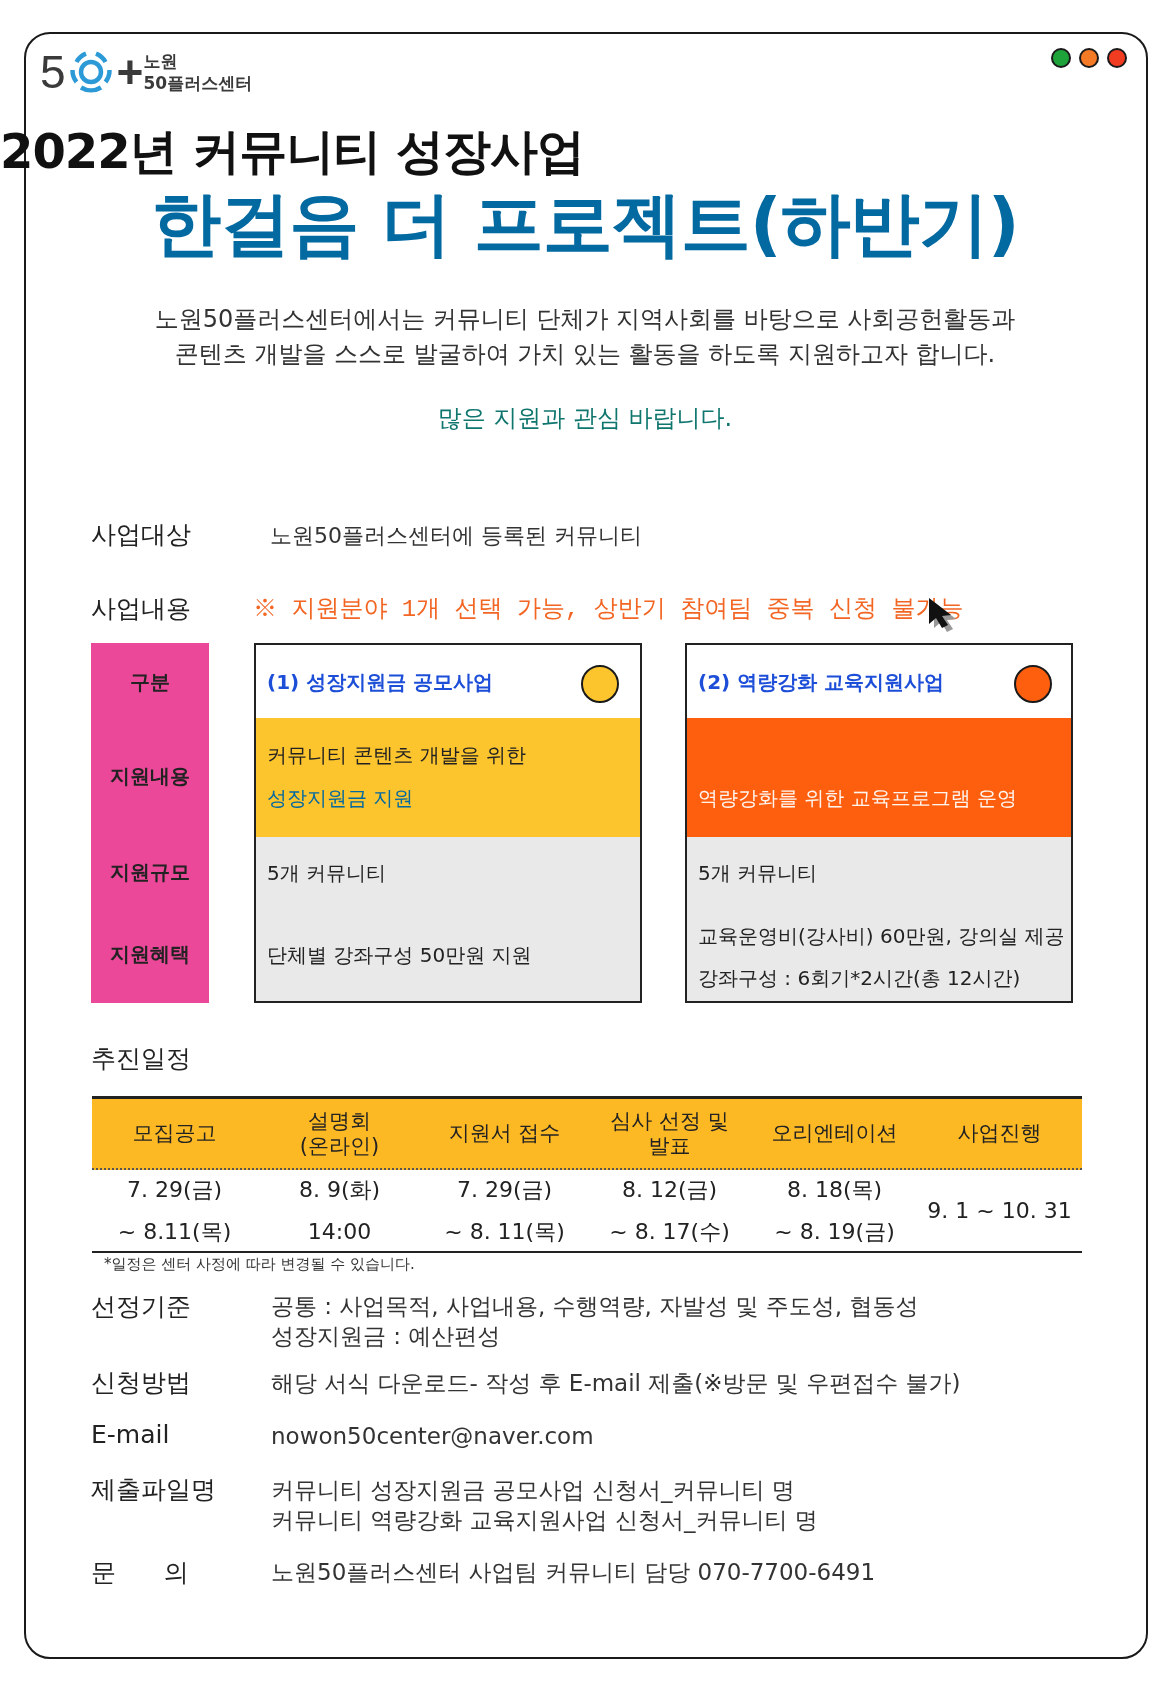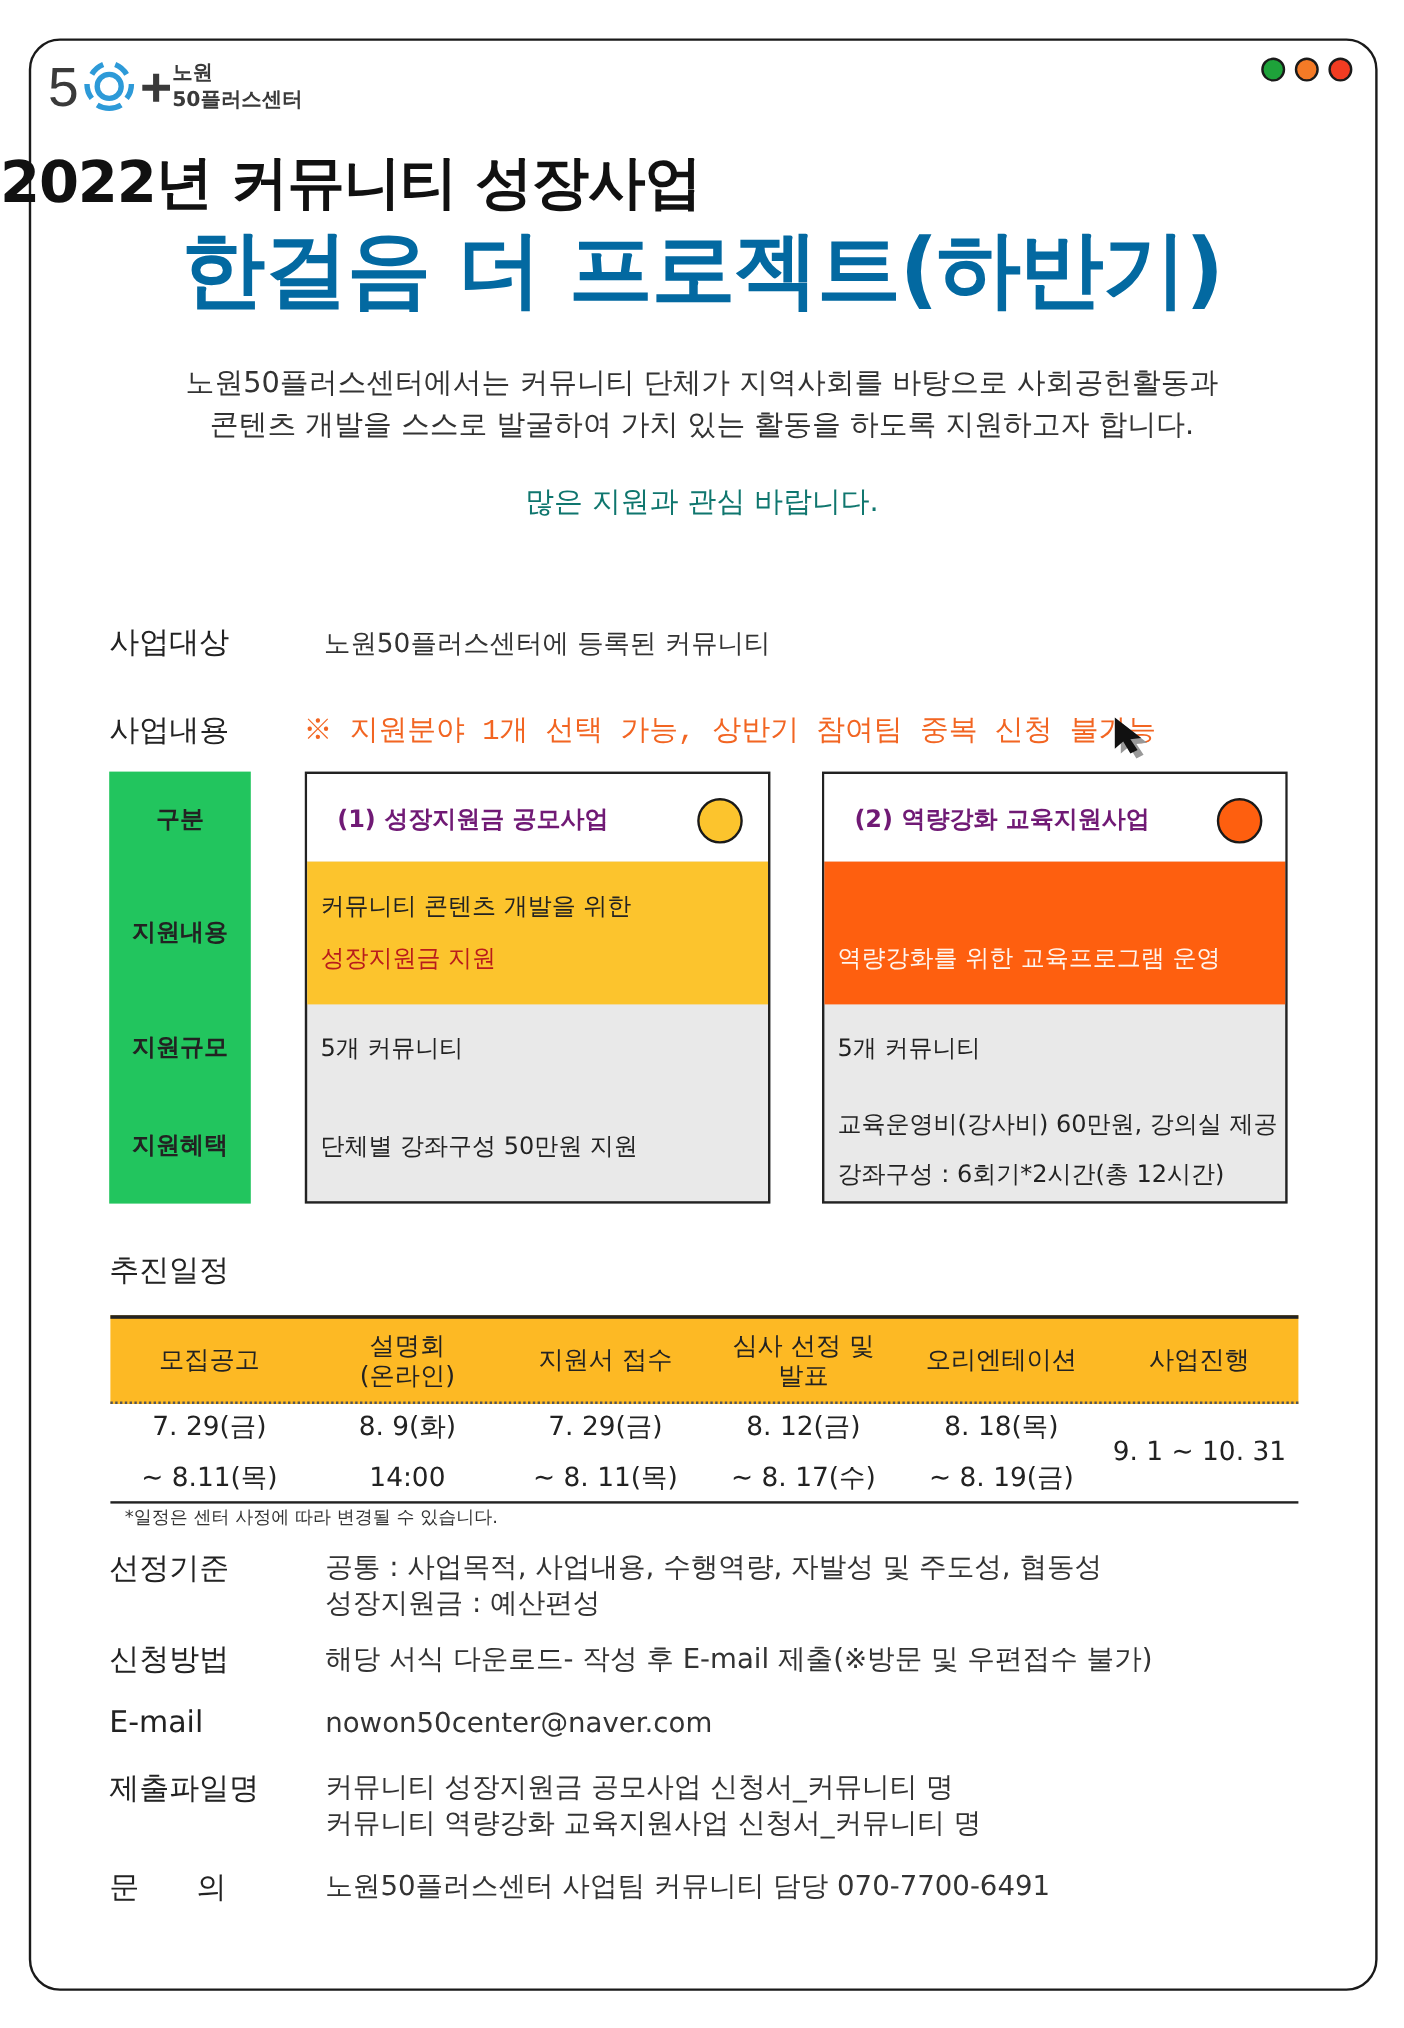--- a/index.html
+++ b/index.html
@@ -28,26 +28,26 @@
            font-size: 24px; color: #333; line-height: 35px; }
   .intro2 { position: absolute; left: 0; width: 1170px; top: 402px; text-align: center;
             font-size: 24px; color: #0f766e; }
 
   .sec-label { position: absolute; left: 91px; font-size: 25px; color: #222; }
   .sec-value { position: absolute; left: 270px; font-size: 22px; color: #333; }
   .notice { position: absolute; left: 253px; top: 592px; font-size: 24px; color: #f26522; font-family: Liberation Mono, monospace; }
   .cursor { position: absolute; left: 926px; top: 596px; width: 42px; height: 40px; }
 
   
-  .label-col { position: absolute; left: 91px; top: 643px; width: 118px; height: 360px; background: #22c55e; }
+  .label-col { position: absolute; left: 91px; top: 643px; width: 118px; height: 360px; background: #ec4899; }
   .label-col div { position: absolute; left: 0; width: 118px; text-align: center; font-size: 20px; font-weight: bold; color: #222; }
 
   .prog { position: absolute; top: 643px; width: 388px; height: 360px; border: 2.5px solid #222; background: #e9e9e9; }
   .prog .head { position: absolute; left: 0; top: 0; width: 100%; height: 73px; background: #fff; }
-  .prog .head-label { position: absolute; left: 11px; top: 24px; font-size: 20px; font-weight: bold; color: #701a75; margin-left: 14px; }
+  .prog .head-label { position: absolute; left: 11px; top: 24px; font-size: 20px; font-weight: bold; color: #1d4ed8; }
   .prog .head-circle { position: absolute; top: 20px; width: 38px; height: 38px; border-radius: 50%; border: 2px solid #1a1a1a; }
   .prog .band { position: absolute; left: 0; top: 73px; width: 100%; height: 119px; }
   .prog .band div { position: absolute; left: 11px; font-size: 20px; }
   .prog .cell { position: absolute; left: 11px; font-size: 20px; color: #222; }
 
   
   .sched { position: absolute; left: 92px; top: 1096px; width: 990px; }
   .sched-head { display: flex; height: 74px; background: #fdb924; border-top: 3px solid #222; border-bottom: 2px dotted #555; }
   .sched-head div { flex: 1; display: flex; align-items: center; justify-content: center; text-align: center;
                     font-size: 21px; color: #222; line-height: 25px; }
@@ -115,21 +115,21 @@
   <div style="top:298px">지원혜택</div>
 </div>
 
 <div class="prog" style="left:254px">
   <div class="head">
     <div class="head-label">(1) 성장지원금 공모사업</div>
     <div class="head-circle" style="left:325px; background:#fcc42d"></div>
   </div>
   <div class="band" style="background:#fcc42d">
     <div style="top:24px; color:#222">커뮤니티 콘텐츠 개발을 위한</div>
-    <div style="top:67px; color:#b91c1c">성장지원금 지원</div>
+    <div style="top:67px; color:#0369a1">성장지원금 지원</div>
   </div>
   <div class="cell" style="top:215px">5개 커뮤니티</div>
   <div class="cell" style="top:297px">단체별 강좌구성 50만원 지원</div>
 </div>
 
 <div class="prog" style="left:685px">
   <div class="head">
     <div class="head-label">(2) 역량강화 교육지원사업</div>
     <div class="head-circle" style="left:327px; background:#fe5f0f"></div>
   </div>

